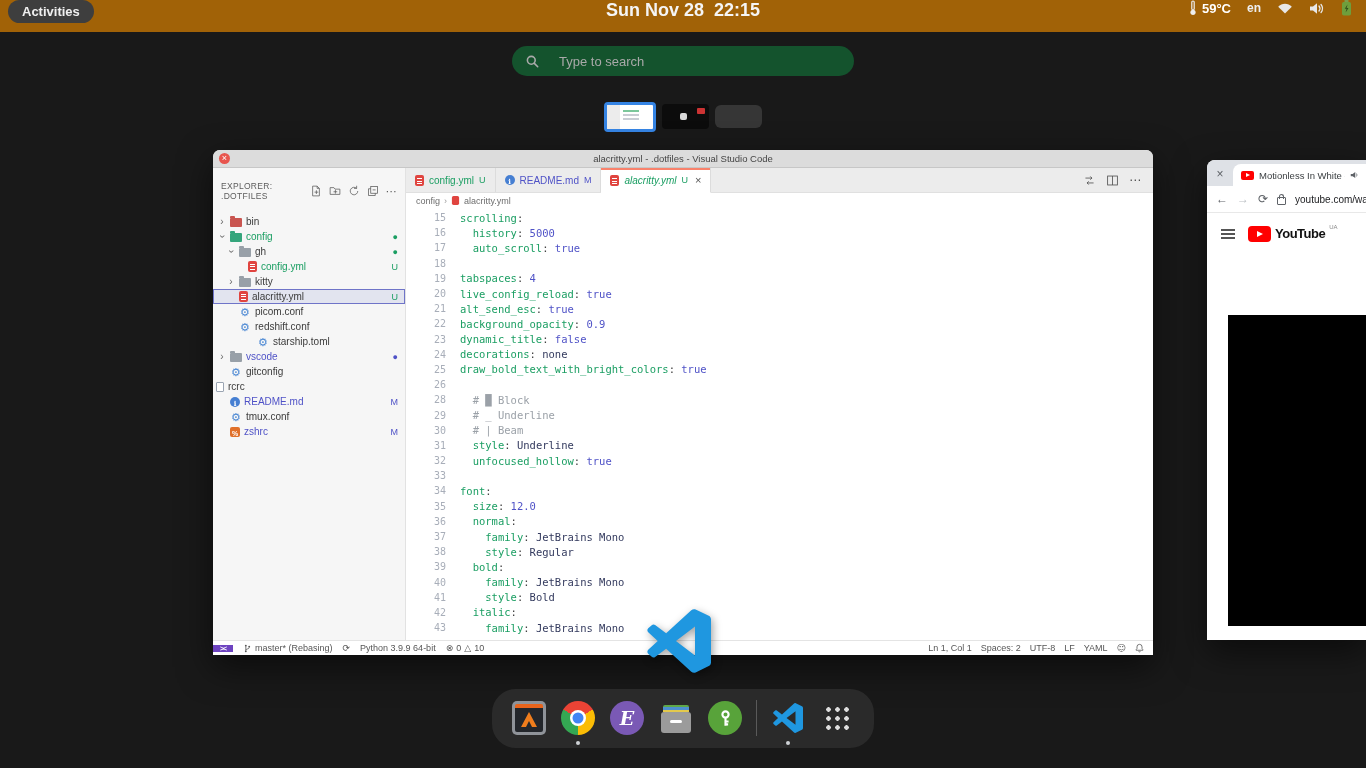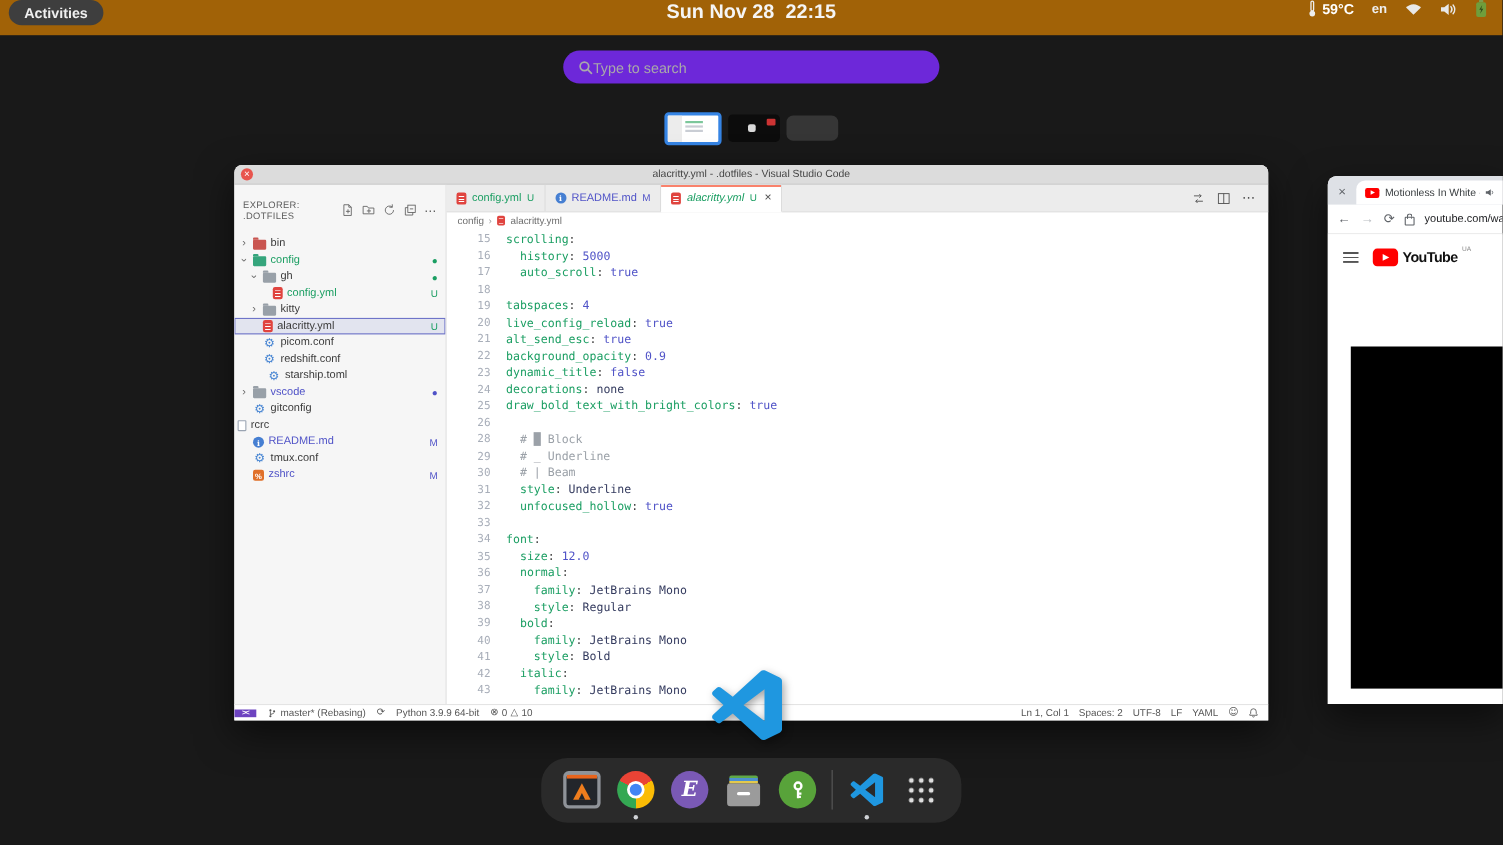--- a/index.html
+++ b/index.html
@@ -9,22 +9,22 @@
   .topbar{position:absolute;left:0;top:0;width:1366px;height:32px;background:#a16207;
           display:flex;align-items:flex-start;color:#fff}
   .activities{margin-left:8px;padding:4px 14px;background:#3e3e3e;border-radius:16px;
               font-size:13px;font-weight:700;color:#f0f0f0;cursor:pointer}
   .clock{position:absolute;left:50%;transform:translateX(-50%);font-size:18px;font-weight:700;
          color:#f5f5f5;white-space:pre}
   .tb-right{position:absolute;right:14px;display:flex;align-items:center;gap:16px}
   .tb-temp{display:flex;align-items:center;gap:5px;font-size:13px;font-weight:700}
   .tb-kbd{font-size:12px;font-weight:700;color:#eee}
   
-  .search{position:absolute;left:512px;top:46px;width:342px;height:30px;background:#6d28d9;
-          border-radius:16px;display:flex;align-items:center;gap:0;padding:0 14px;box-sizing:border-box}
+  .search{position:absolute;left:512px;top:46px;width:342px;height:30px;background:#14532d;
+          border-radius:16px;display:flex;align-items:center;gap:20px;padding:0 14px;box-sizing:border-box}
   .search-ph{color:#a9a9a9;font-size:13px}
   .thumbs{position:absolute;left:0;top:102px;width:1366px;display:flex;justify-content:center;gap:6px}
   .thumb{border-radius:4px;position:relative;overflow:hidden}
   .thumb.t1{width:46px;height:24px;background:#fff;border:3px solid #3584e4}
   .thumb.t1::before{content:"";position:absolute;left:0;top:0;bottom:0;width:13px;background:#ececec}
   .thumb.t1::after{content:"";position:absolute;left:16px;top:5px;width:16px;height:2px;background:#7cc79b;
                    box-shadow:0 4px 0 #c9cdd4,0 8px 0 #c9cdd4}
   .thumb.t2{width:47px;height:25px;background:#0c0c0c;margin-top:2px}
   .thumb.t2::before{content:"";position:absolute;left:18px;top:9px;width:7px;height:7px;background:#d9d9d9;border-radius:2px}
   .thumb.t2::after{content:"";position:absolute;right:4px;top:4px;width:8px;height:6px;background:#c33;border-radius:1px}
@@ -263,21 +263,21 @@
             <span class="tbadge c-green">U</span>
           </div>
           <div class="trow" style="padding-left: 26px;">
             <span class="fic i-gear"></span>
             <span class="tlabel c-def">picom.conf</span>
           </div>
           <div class="trow" style="padding-left: 26px;">
             <span class="fic i-gear"></span>
             <span class="tlabel c-def">redshift.conf</span>
           </div>
-          <div class="trow" style="padding-left: 30px; text-align: center;">
+          <div class="trow" style="padding-left: 44px; text-align: center;">
             <span class="fic i-gear"></span>
             <span class="tlabel c-def">starship.toml</span>
           </div>
           <div class="trow" style="padding-left: 5px;">
             <span class="chev">›</span>
             <span class="fic i-folder f-gray"></span>
             <span class="tlabel c-indigo">vscode</span>
             <span class="tbadge c-indigo">●</span>
           </div>
           <div class="trow" style="padding-left: 17px;">

